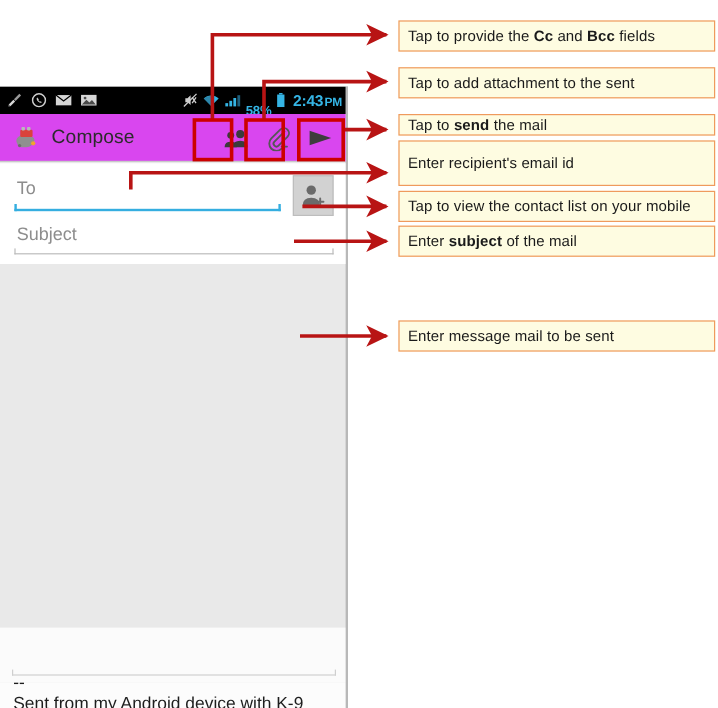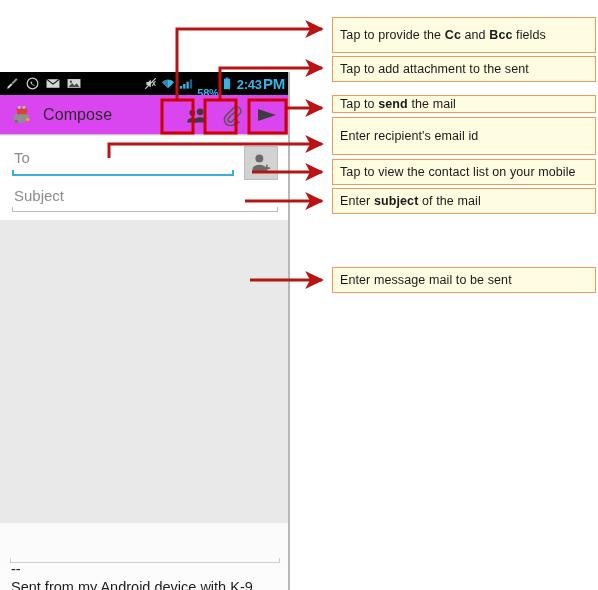--- a/index.html
+++ b/index.html
@@ -31,21 +31,21 @@
   .sb-right{display:flex;align-items:center;gap:4px;margin-left:auto;}
   .sb-ico{display:block;}
   .sb-pct{
     color:#35b5e5;font-size:11px;font-weight:bold;letter-spacing:-.2px;
     line-height:1;font-family:Liberation Sans, sans-serif;margin-top:19px;
   }
   .sb-time{
     color:#35b5e5;font-size:13px;font-weight:bold;line-height:1;
     letter-spacing:-.2px;margin-left:2px;
   }
-  .sb-ampm{font-size:15px;font-weight:bold;margin-left:1px;}
+  .sb-ampm{font-size:10px;font-weight:bold;margin-left:1px;}
   
   .actionbar{
     position:absolute;left:0;top:23px;width:290px;height:40px;
     background:#d946ef;
     border-bottom:1px solid #c9c9c9;
     display:flex;align-items:center;
     box-sizing:border-box;
   }
   .app-logo{width:26px;height:24px;margin-left:9px;flex:0 0 auto;}
   .app-title{
@@ -247,21 +247,21 @@
   <div class="sig-sep">
     <span class="sig-line"></span>
   </div>
   <div class="signature">
     <div class="sig-text">--
 Sent from my Android device with K-9
 Mail. Please excuse my brevity.</div>
   </div>
 </div>
 
-<div class="callout" style="left:332px;top:17px;width:264px;height:36px;">
+<div class="callout" style="left:332px;top:17px;width:264px;height:26px;">
   <span>Tap to provide the <b>Cc</b> and <b>Bcc</b> fields</span>
 </div>
 <div class="callout" style="left:332px;top:56px;width:264px;height:26px;">
   <span>Tap to add attachment to the sent</span>
 </div>
 <div class="callout" style="left:332px;top:95px;width:264px;height:18px;">
   <span>Tap to <b>send</b> the mail</span>
 </div>
 <div class="callout" style="left:332px;top:117px;width:264px;height:38px;">
   <span>Enter recipient's email id</span>

